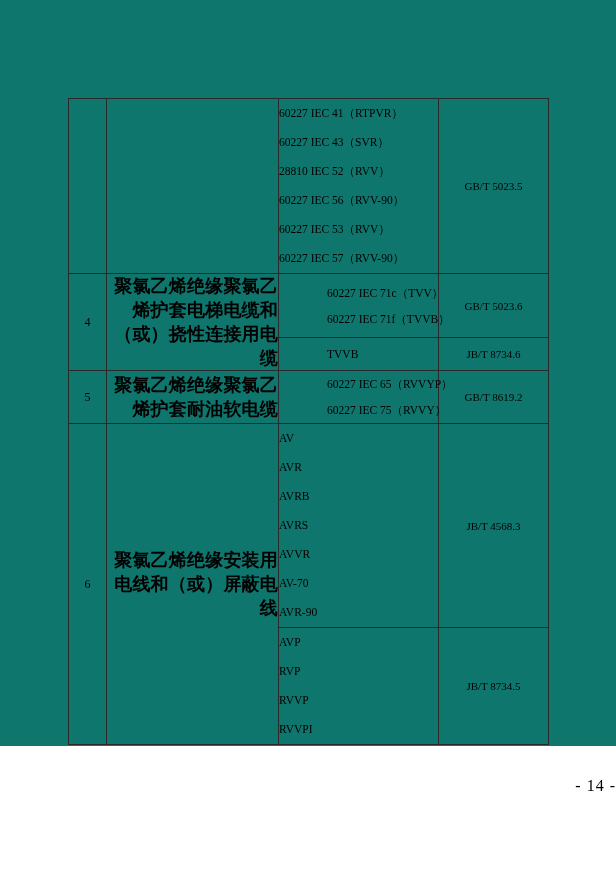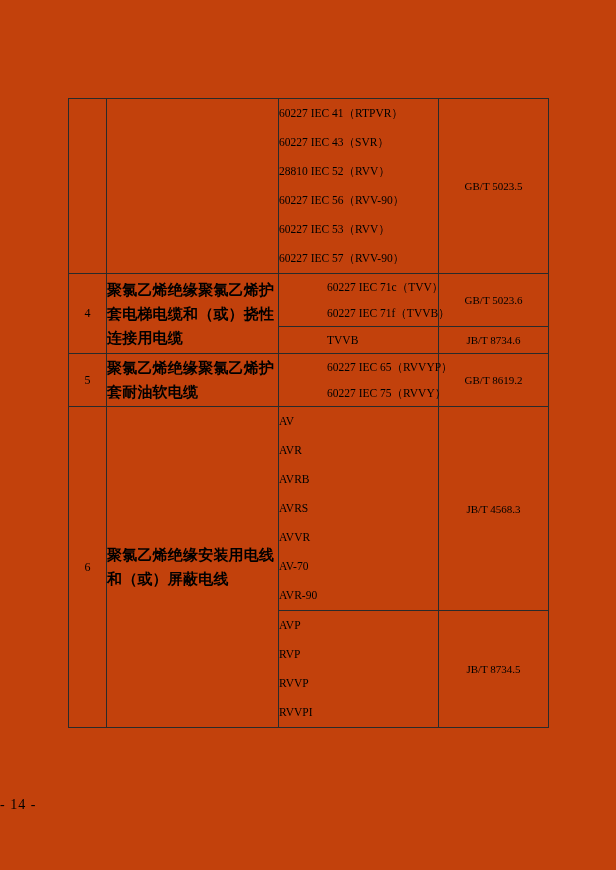--- a/index.html
+++ b/index.html
@@ -10,22 +10,22 @@
     width: 616px;
     height: 870px;
     background: #ffffff;
     font-family: "Liberation Serif", "DejaVu Serif", serif;
     color: #000000;
     overflow: hidden;
   }
   .page {
     position: relative;
     width: 616px;
-    height: 870px;
-    background: #c2410c;
+    height: 746px;
+    background: #0f766e;
     box-sizing: border-box;
   }
   .doc-table {
     position: absolute;
     left: 68px;
     top: 98px;
     width: 480px;
     border-collapse: collapse;
     table-layout: fixed;
   }
@@ -38,26 +38,27 @@
   .col-name  { width: 172px; }
   .col-model { width: 160px; }
   .col-std   { width: 110px; }
 
   .cell-no {
     text-align: center;
     font-size: 12px;
     font-family: "Liberation Serif", serif;
   }
   .cell-name {
-    font-size: 15px;
+    font-size: 18px;
     line-height: 24px;
     padding: 6px 6px 6px 8px;
     font-family: "DejaVu Sans", "Liberation Sans", sans-serif;
     font-weight: bold;
     letter-spacing: 0.2px;
+    text-align: right;
   }
   .cell-models {
     font-size: 11.5px;
     padding: 6px 4px 6px 8px;
     font-family: "Liberation Serif", serif;
   }
   .cell-models .m {
     line-height: 29px;
     white-space: nowrap;
   }
@@ -65,23 +66,23 @@
     text-align: center;
     font-size: 11px;
     font-family: "Liberation Serif", serif;
   }
   .tight .m { line-height: 26px; margin-left: 48px; }
 
   .page-number {
     position: absolute;
     left: 0;
     right: 0;
-    top: 797px;
-    text-align: left;
-    font-size: 14px;
+    top: 777px;
+    text-align: right;
+    font-size: 16px;
     font-family: "Liberation Serif", serif;
     letter-spacing: 1px;
   }
 </style>
 </head>
 <body>
 
 <div class="page">
 
   <table class="doc-table">

